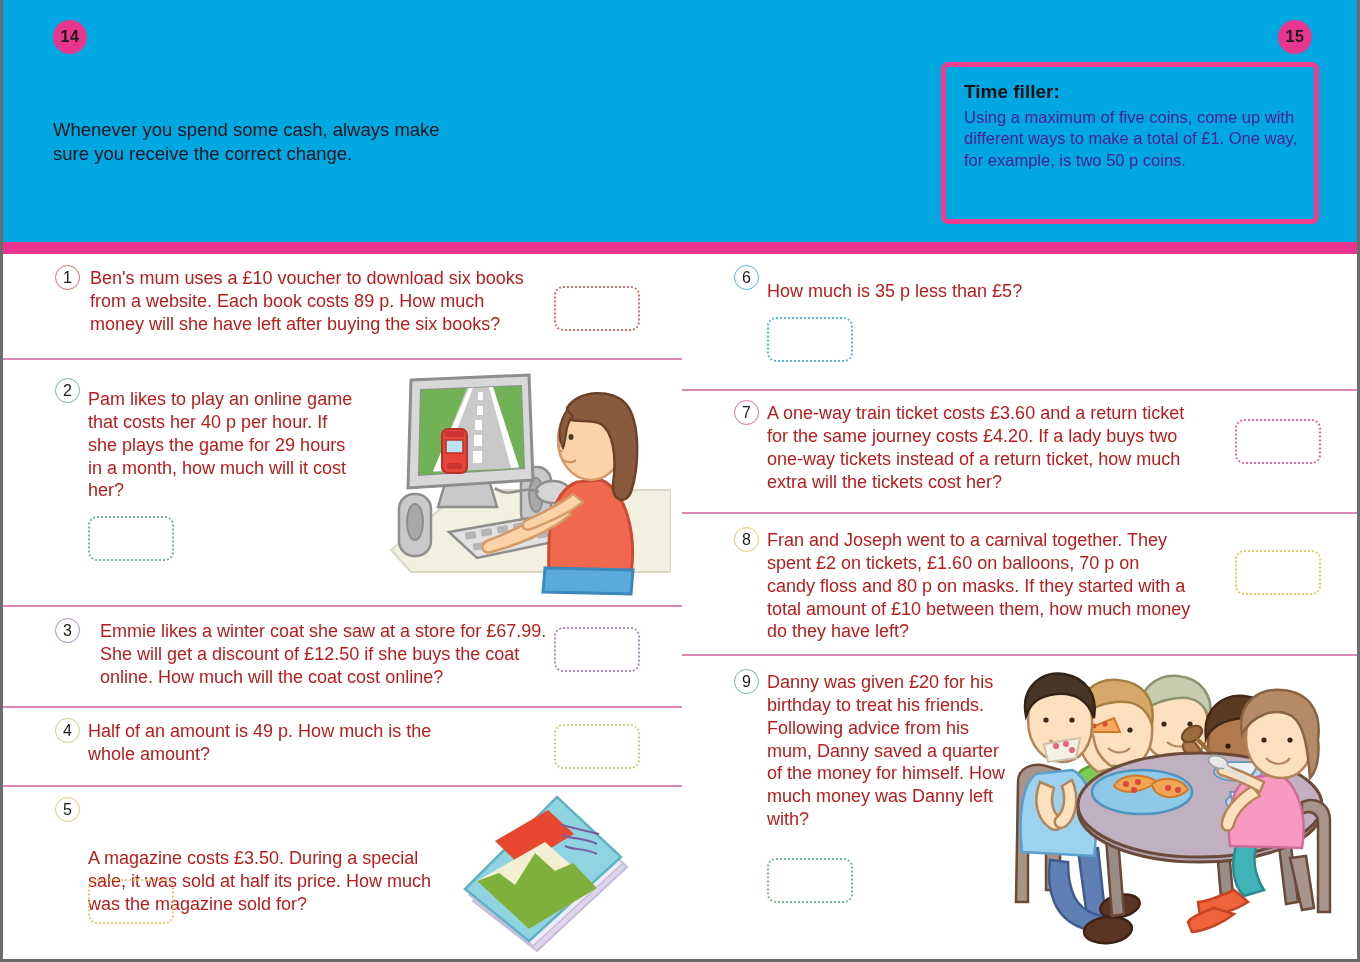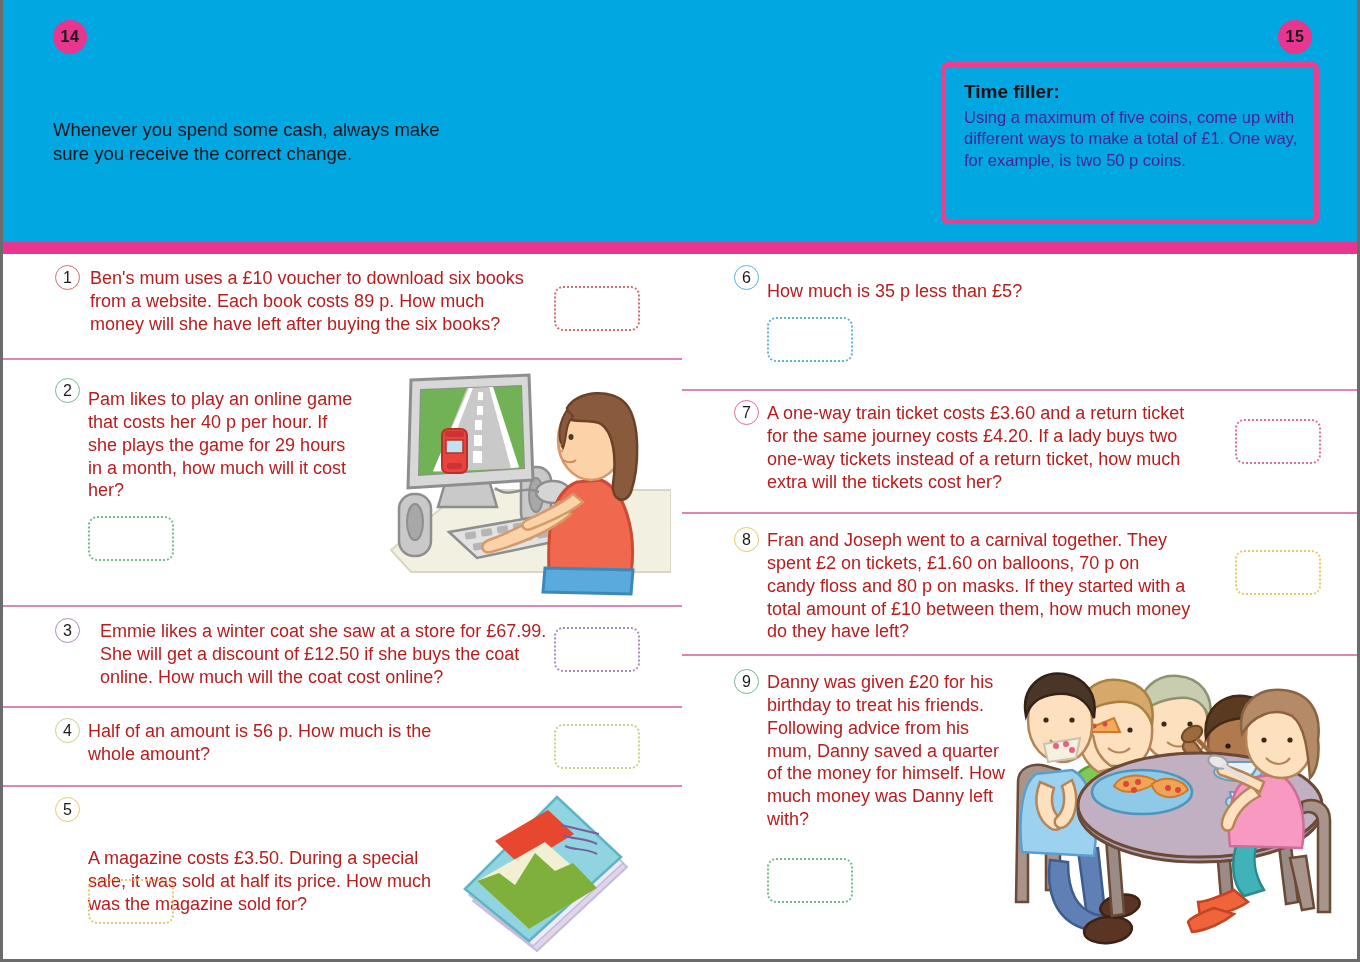--- a/index.html
+++ b/index.html
@@ -199,21 +199,21 @@
 
     <div class="q">
       <div class="qnum" style="left:52px;top:364px;border-color:#a98bbd;">3</div>
       <div class="qtext" style="left:85px;top:366px;width:455px;margin-left:12px;">Emmie likes a winter coat she saw at a store for £67.99. She will get a discount of £12.50 if she buys the coat online. How much will the coat cost online?</div>
       <div class="abox" style="left:551px;top:373px;width:86px;height:45px;border-color:#a98bbd;"></div>
       <div class="divider left" style="top:452px;"></div>
     </div>
 
     <div class="q">
       <div class="qnum" style="left:52px;top:464px;border-color:#c8cf86;">4</div>
-      <div class="qtext" style="left:85px;top:466px;width:370px;">Half of an amount is 56 p. How much is the whole amount?</div>
+      <div class="qtext" style="left:85px;top:466px;width:370px;">Half of an amount is 49 p. How much is the whole amount?</div>
       <div class="abox" style="left:551px;top:470px;width:86px;height:45px;border-color:#c8cf86;"></div>
       <div class="divider left" style="top:531px;"></div>
     </div>
 
     <div class="q">
       <div class="qnum" style="left:52px;top:543px;border-color:#e6c773;">5</div>
       <div class="qtext" style="left:85px;top:545px;width:350px;margin-top:48px;">A magazine costs £3.50. During a special sale, it was sold at half its price. How much was the magazine sold for?</div>
       <div class="abox" style="left:85px;top:625px;width:86px;height:45px;border-color:#e6c773;"></div>
 
       <div class="illu" style="left:448px;top:535px;">

